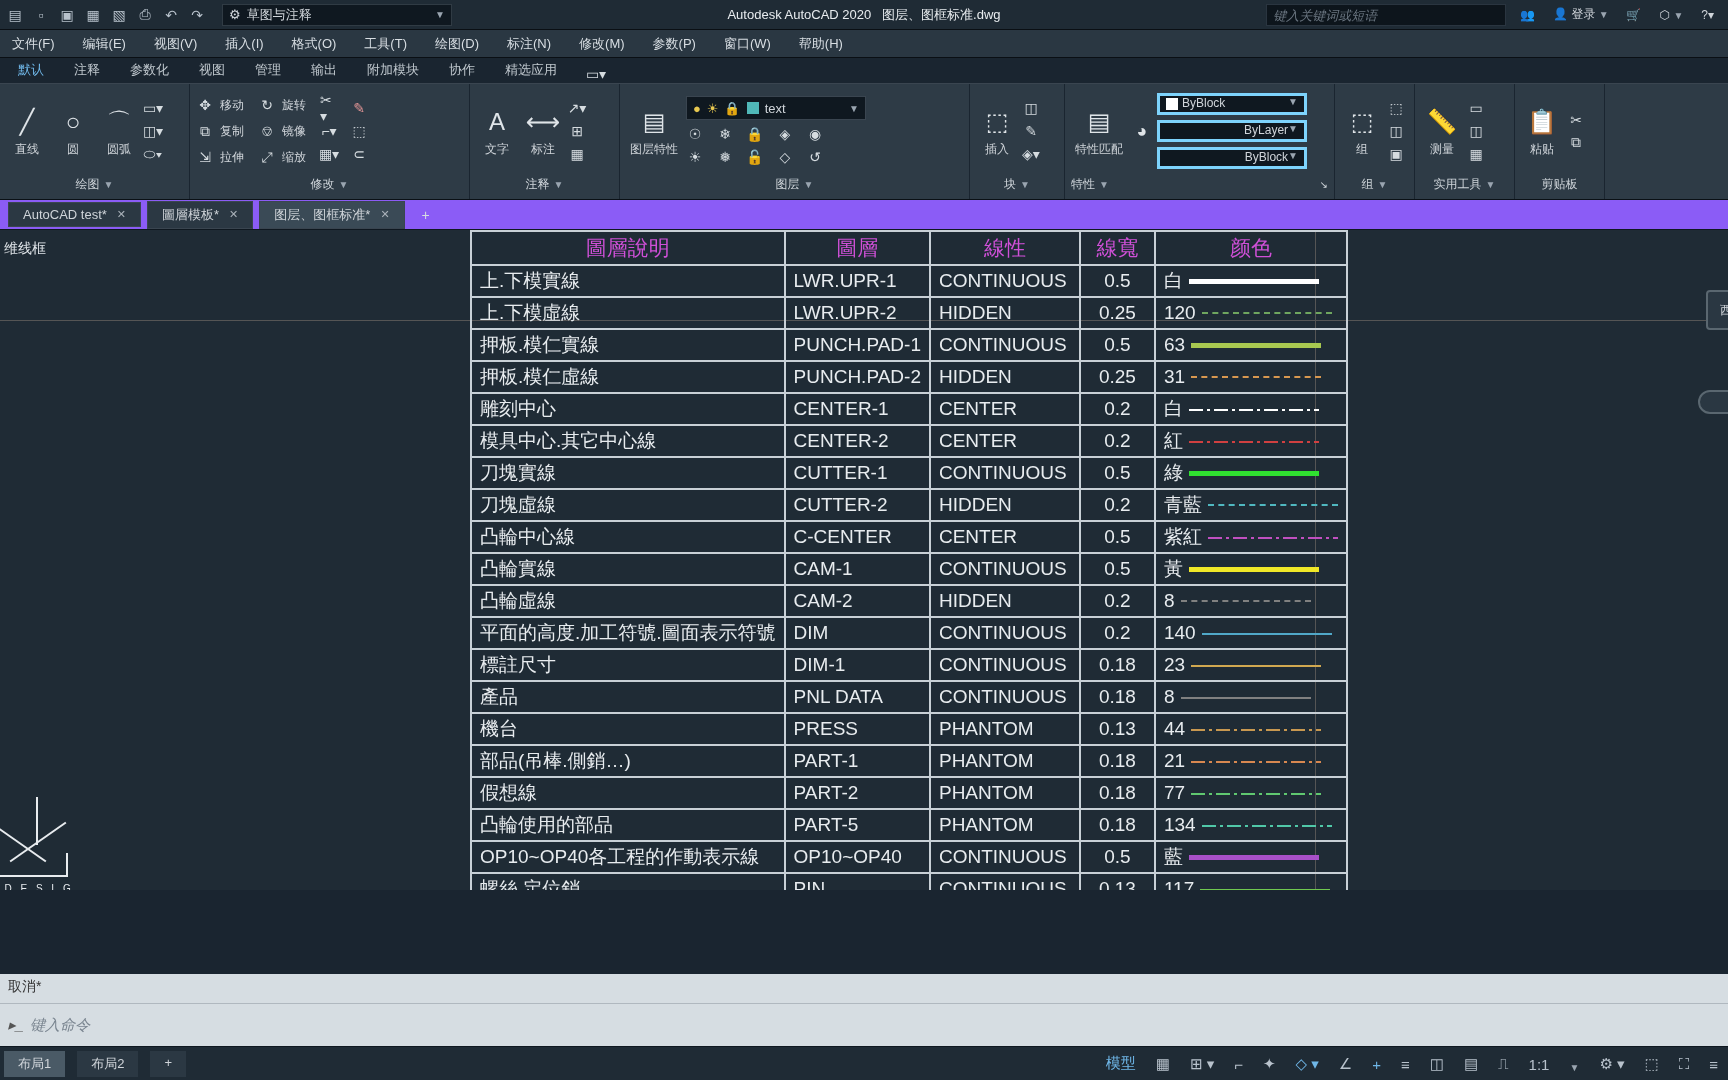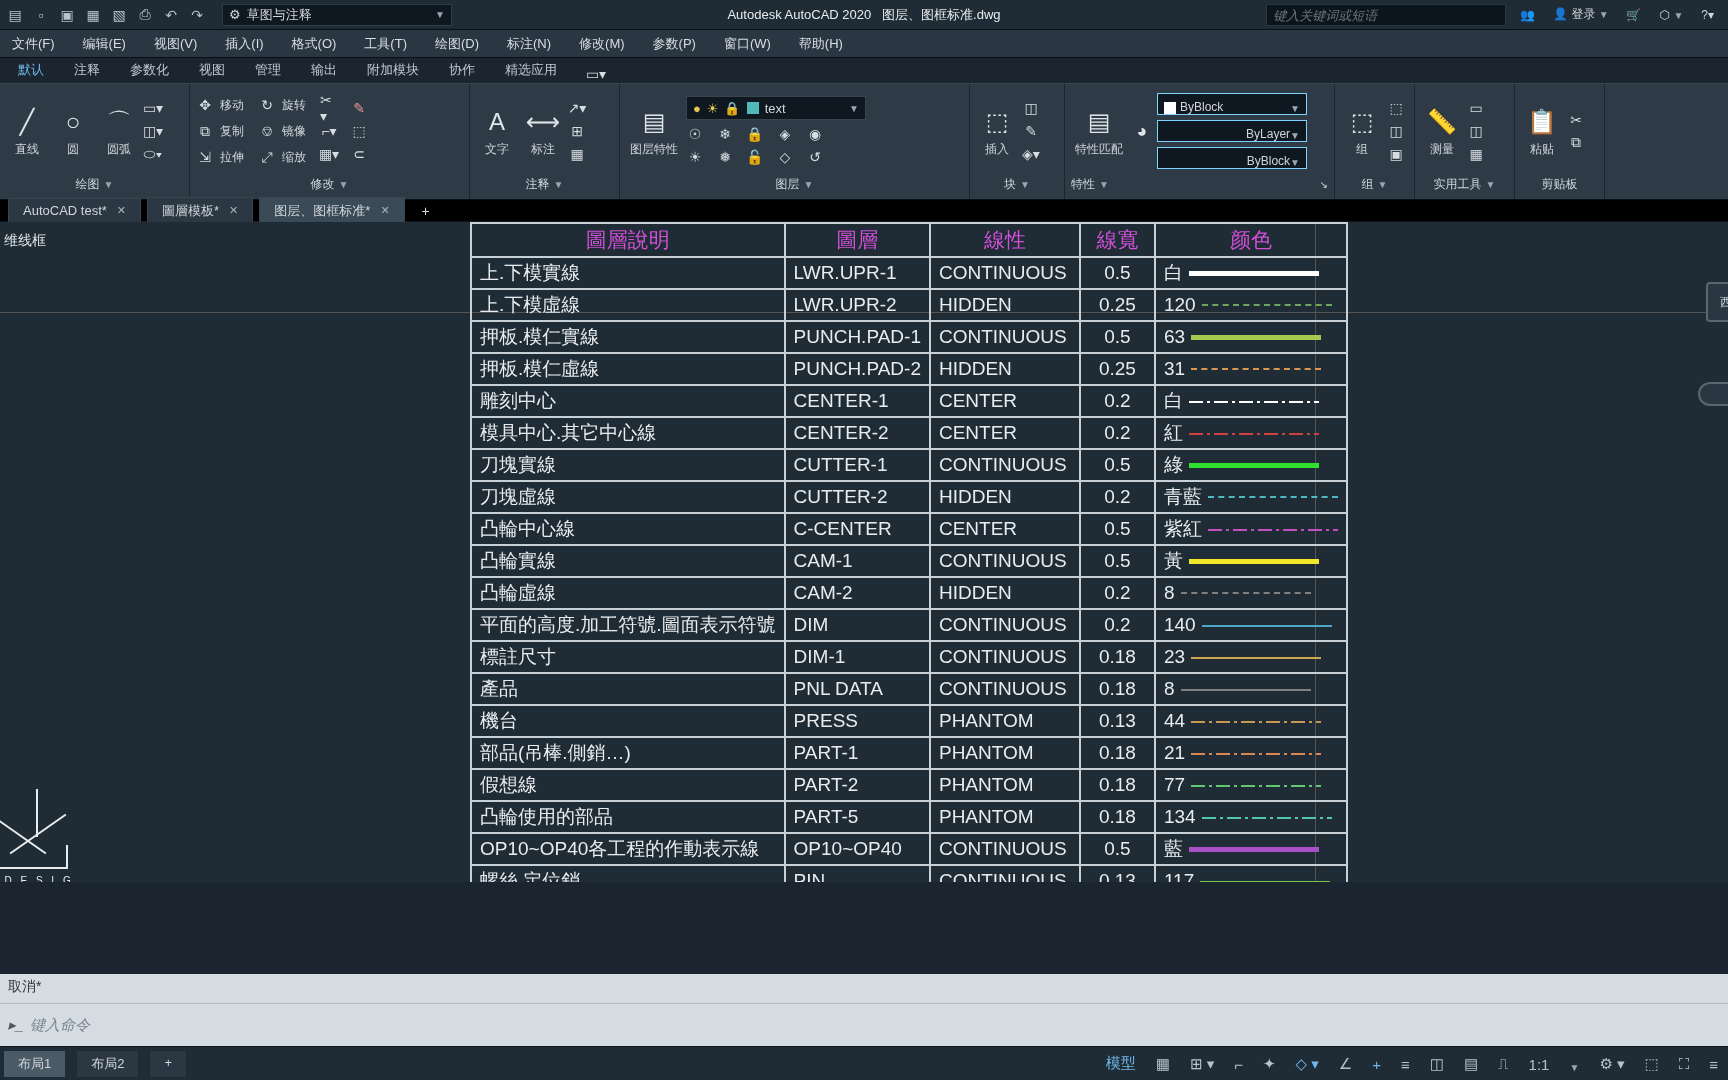--- a/index.html
+++ b/index.html
@@ -19,23 +19,23 @@
 .ribbon{height:116px;background:#2e3b46;display:flex;border-bottom:1px solid #0a1015}
 .panel{border-right:1px solid #1a2530;display:flex;flex-direction:column;padding:4px 6px}
 .panel-body{flex:1;display:flex;align-items:center;gap:4px}
 .panel-title{text-align:center;font-size:12px;color:#cfd5da;padding:2px 0;display:flex;justify-content:center;align-items:center;gap:4px}
 .big-btn{display:flex;flex-direction:column;align-items:center;gap:2px;padding:2px 4px;font-size:12px}
 .big-ic{width:34px;height:34px;display:flex;align-items:center;justify-content:center;font-size:24px;color:#dfe4e8}
 .col{display:flex;flex-direction:column;gap:5px}
 .row{display:flex;align-items:center;gap:6px;font-size:12px}
 .sm-ic{width:18px;height:18px;display:flex;align-items:center;justify-content:center;font-size:14px;color:#d6dce0}
 .layer-drop{background:#0f1820;border:1px solid #3a4550;height:24px;width:180px;display:flex;align-items:center;padding:0 6px;gap:6px;font-size:13px}
-.prop-drop{background:#0f1820;border:1px solid #7dd3fc;height:22px;width:150px;display:flex;align-items:flex-end;justify-content:space-between;padding:0 6px;font-size:12px}
+.prop-drop{background:#0f1820;border:3px solid #7dd3fc;height:22px;width:150px;display:flex;align-items:flex-start;justify-content:space-between;padding:0 6px;font-size:12px}
 .caret{font-size:10px;color:#9aa5b0}
-.doctabs{height:22px;background:#000000;display:flex;align-items:center;padding:0 8px;border-bottom:1px solid #0f1820}
+.doctabs{height:30px;background:#8b5cf6;display:flex;align-items:center;padding:0 8px;border-bottom:1px solid #0f1820}
 .doctab{background:#2b3843;padding:4px 14px;margin-right:6px;font-size:13px;display:flex;align-items:center;gap:10px;border:1px solid #3a4550}
 .doctab.active{background:#3a4a56}
 .close-x{color:#aab2ba;font-size:11px}
 .canvas{position:relative;background:#1f2b35;height:660px;overflow:hidden}
 .side-label{position:absolute;left:4px;top:10px;font-size:14px;color:#dfe4e8}
 .crosshair-h{position:absolute;top:90px;left:0;right:0;height:1px;background:#555}
 .crosshair-v{position:absolute;top:0;bottom:0;left:1315px;width:1px;background:#555}
 .right-widget{position:absolute;right:-18px;top:60px;width:40px;height:40px;border:2px solid #5a6770;border-radius:4px;display:flex;align-items:center;justify-content:center;font-size:12px;background:#2a3742}
 .right-widget2{position:absolute;right:-20px;top:160px;width:50px;height:24px;border:2px solid #5a6770;border-radius:12px;background:#2a3742}
 .logo-area{position:absolute;left:-12px;bottom:-15px;width:90px}

